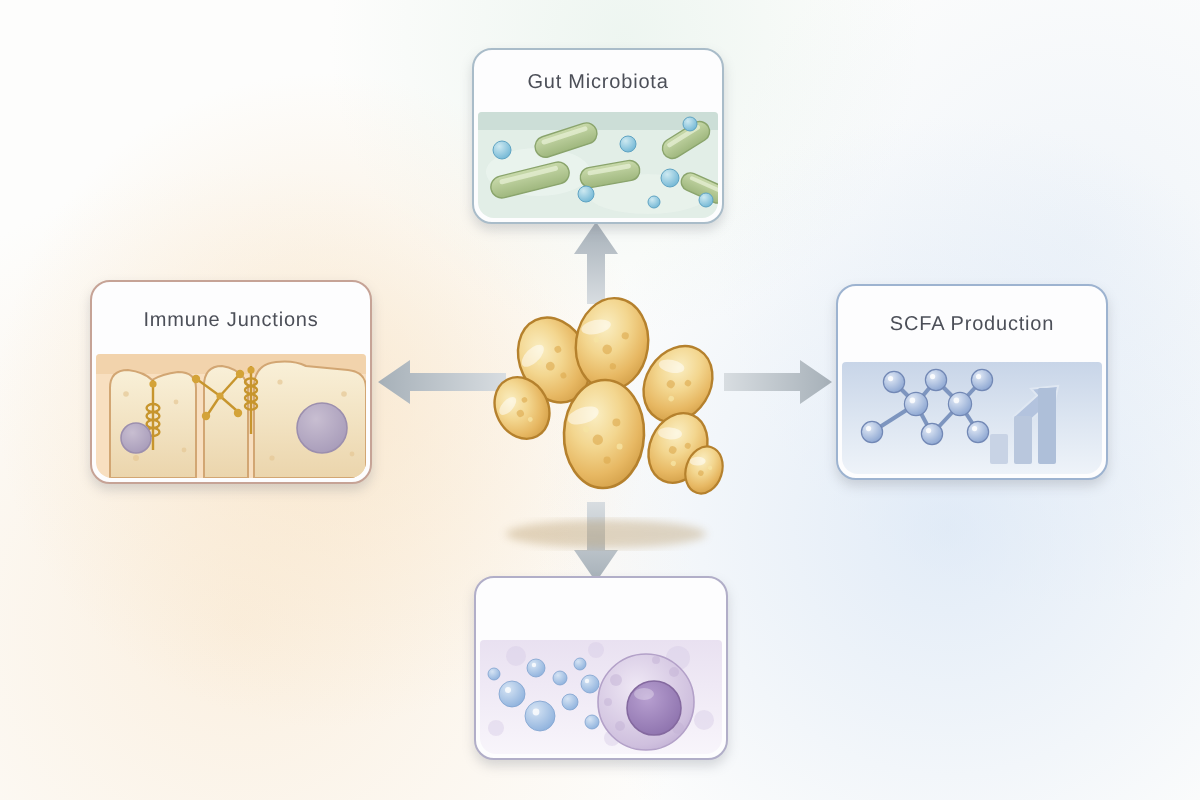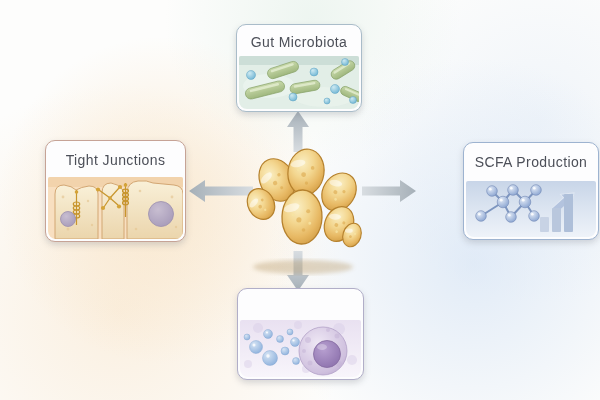--- a/index.html
+++ b/index.html
@@ -14,31 +14,31 @@
       radial-gradient(circle at 52% 5%, rgba(222,238,229,0.5), rgba(222,238,229,0) 30%),
       #fdfdfc;
   }
   .arrows-layer{position:absolute;left:0;top:0;z-index:1;pointer-events:none;}
   .card{
     position:absolute;z-index:2;background:#fdfdfe;border-radius:10px;
     box-shadow:0 3px 6px rgba(128,132,144,0.3);box-sizing:border-box;
   }
   .card-title{
     position:absolute;left:0;right:0;top:0;display:flex;align-items:center;justify-content:center;
-    color:#4c4f58;font-size:14px;letter-spacing:.4px;font-weight:500;white-space:nowrap;
+    color:#4c4f58;font-size:10px;letter-spacing:.4px;font-weight:500;white-space:nowrap;
   }
   .illus-wrap{position:absolute;left:2px;right:2px;bottom:2px;border-radius:2px 2px 8px 8px;overflow:hidden;}
   .illus-wrap svg{display:block;}
   .card-top{left:236px;top:24px;width:126px;height:88px;border:1.5px solid #a9bcc9;}
   .card-top .card-title{height:33px;}
   .card-top .illus-wrap{height:53px;}
   .card-left{left:45px;top:140px;width:141px;height:102px;border:1.5px solid #c6a396;}
   .card-left .card-title{height:38px;}
   .card-left .illus-wrap{height:62px;}
-  .card-right{left:418px;top:142px;width:136px;height:98px;border:1.5px solid #9db3d0;margin-left:45px;}
+  .card-right{left:418px;top:142px;width:136px;height:98px;border:1.5px solid #9db3d0;}
   .card-right .card-title{height:38px;}
   .card-right .illus-wrap{height:56px;}
   .card-bottom{left:237px;top:288px;width:127px;height:92px;border:1.5px solid #b1aec8;}
   .card-bottom .card-title{height:31px;}
   .card-bottom .illus-wrap{height:57px;}
   .center-cluster{position:absolute;left:240px;top:142px;z-index:3;}
 </style>
 </head>
 <body>
 
@@ -114,21 +114,21 @@
           <circle cx="54" cy="41" r="4" fill="url(#cocg)"></circle>
           <circle cx="96" cy="33" r="4.5" fill="url(#cocg)"></circle>
           <circle cx="114" cy="44" r="3.5" fill="url(#cocg)"></circle>
           <circle cx="88" cy="45" r="3" fill="url(#cocg)"></circle>
         </g>
       </svg>
     </div>
   </div>
 
   <div class="card card-left">
-    <div class="card-title">Tight Junctions</div>
+    <div class="card-title">Immune Junctions</div>
     <div class="illus-wrap">
       <svg width="137" height="62" viewBox="0 0 137 62">
         <defs>
           <linearGradient id="cellg" x1="0" y1="0" x2="0" y2="1">
             <stop offset="0" stop-color="#f9f0d8"></stop>
               <stop offset="1" stop-color="#ebd5ac"></stop>
           </linearGradient>
           <radialGradient id="nucg" cx="38%" cy="32%" r="75%">
             <stop offset="0" stop-color="#c8bed1"></stop>
               <stop offset="1" stop-color="#a79bb9"></stop>

